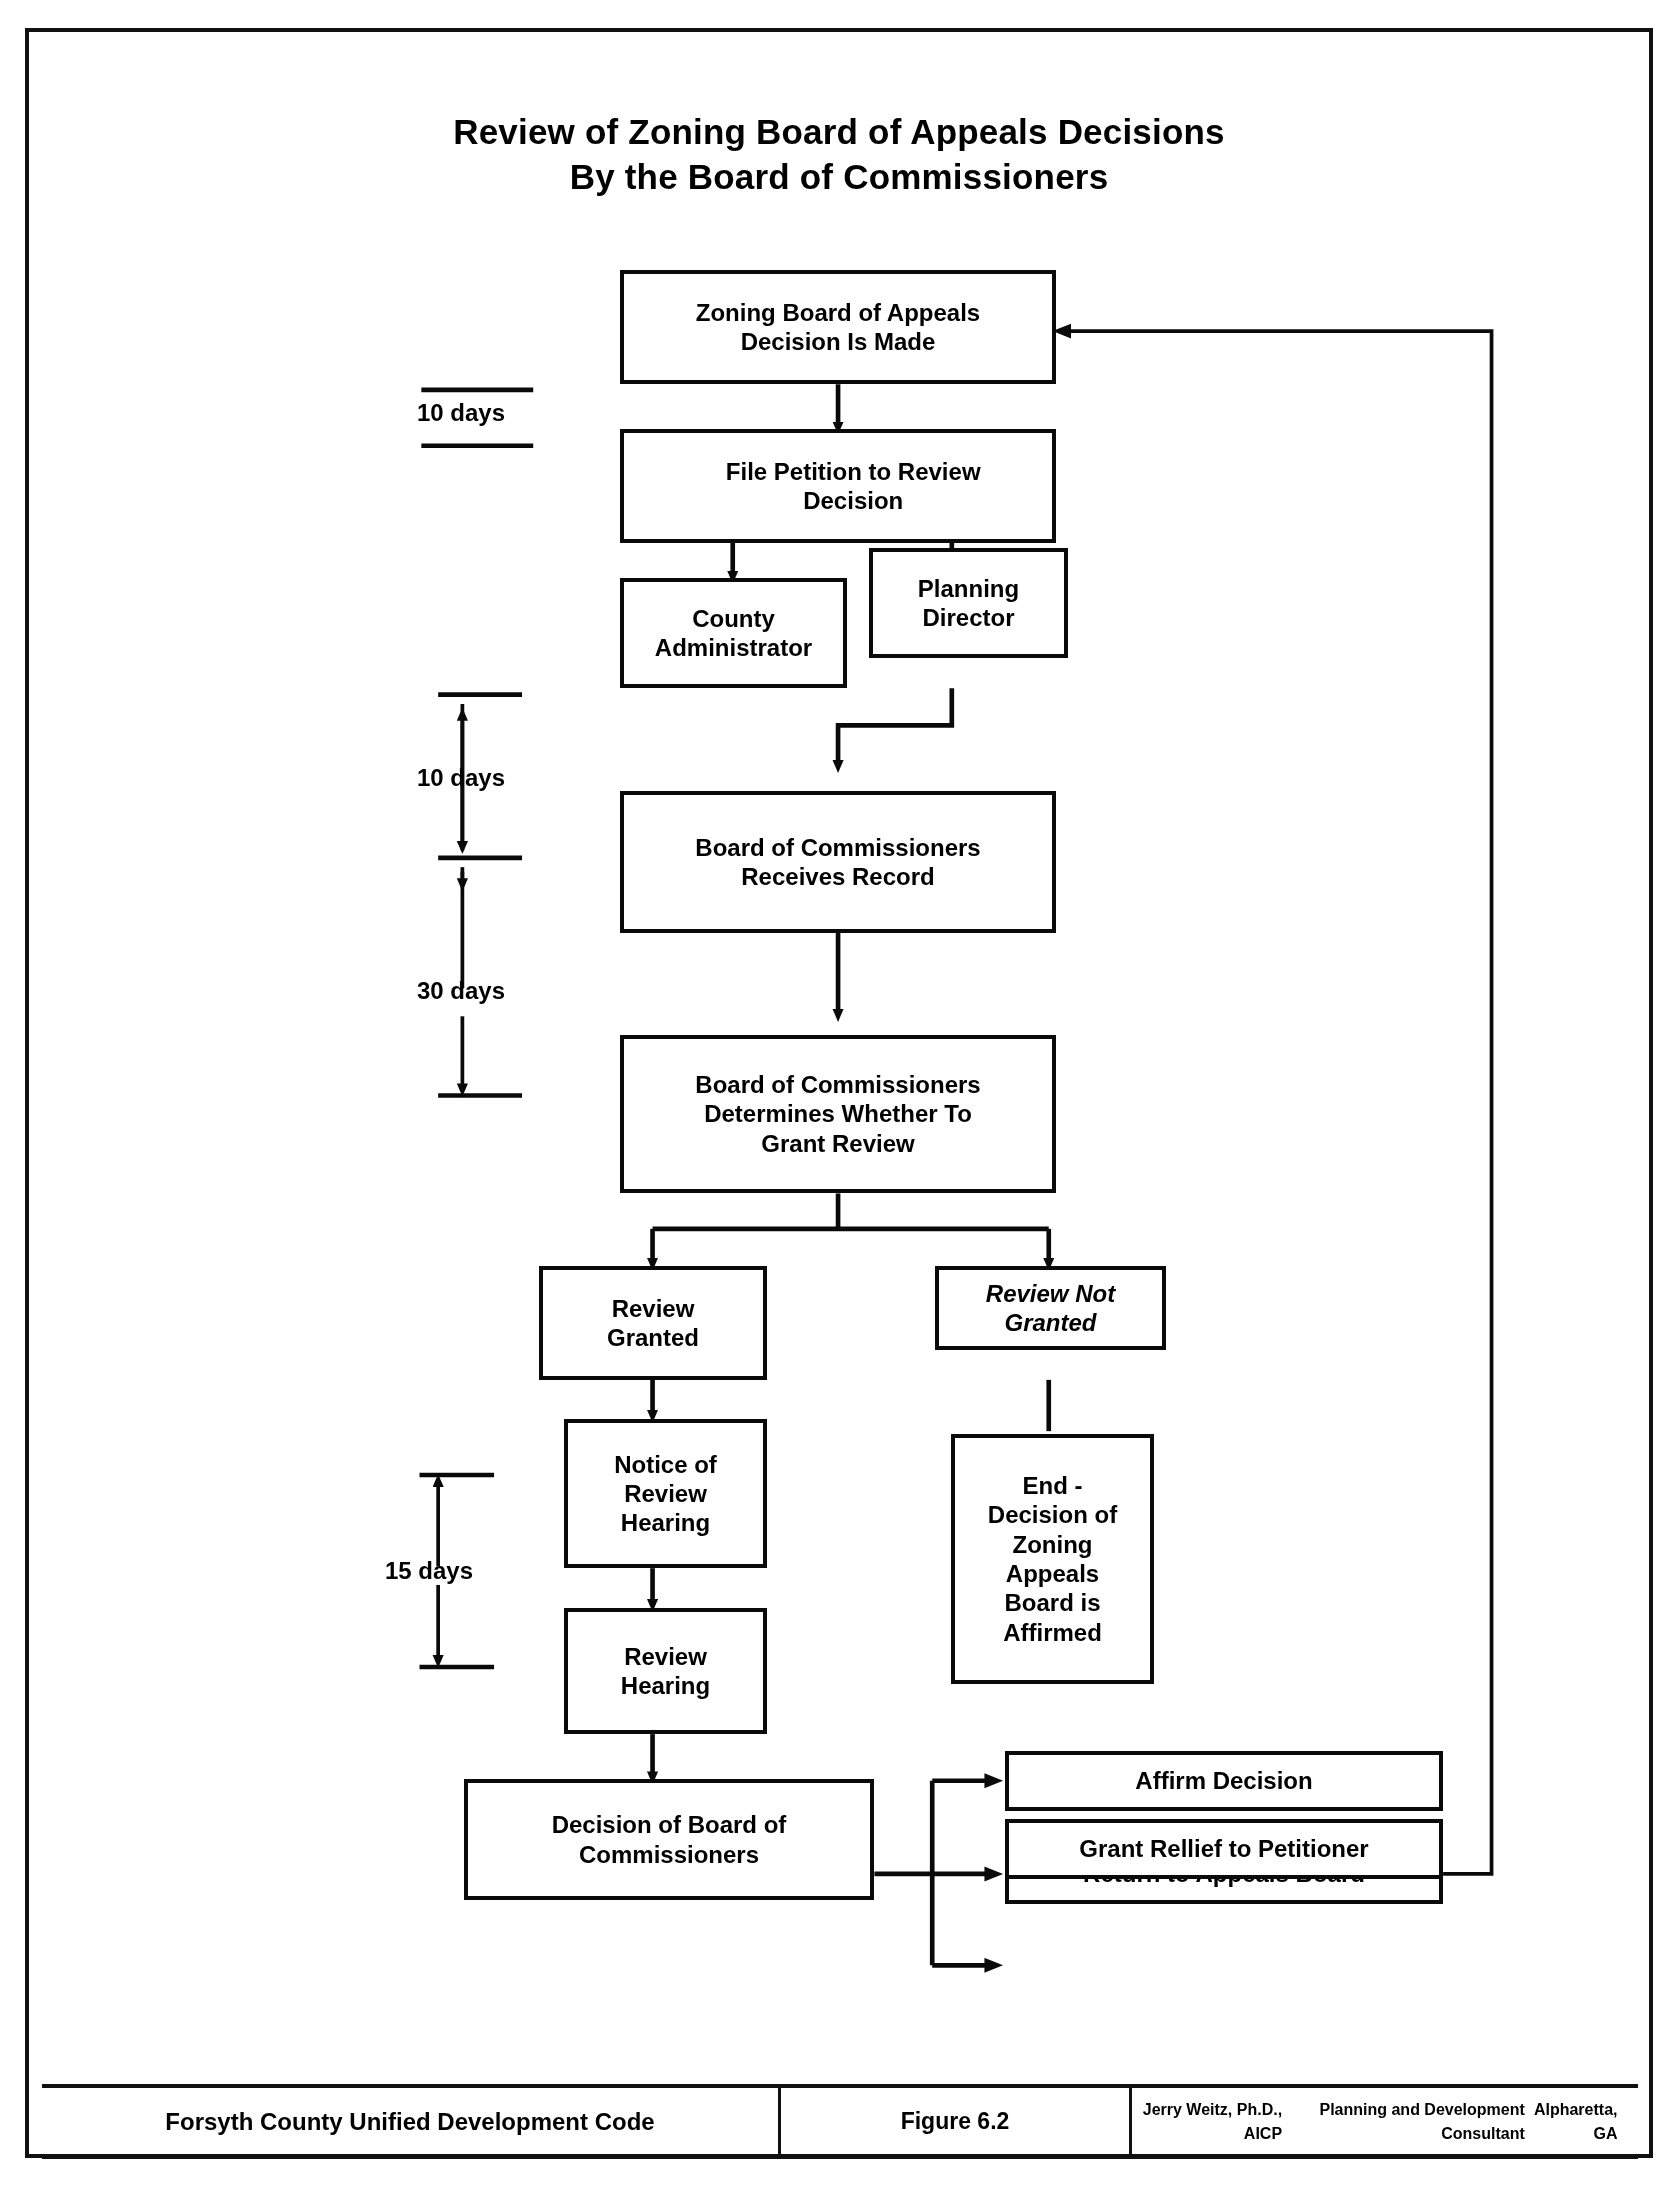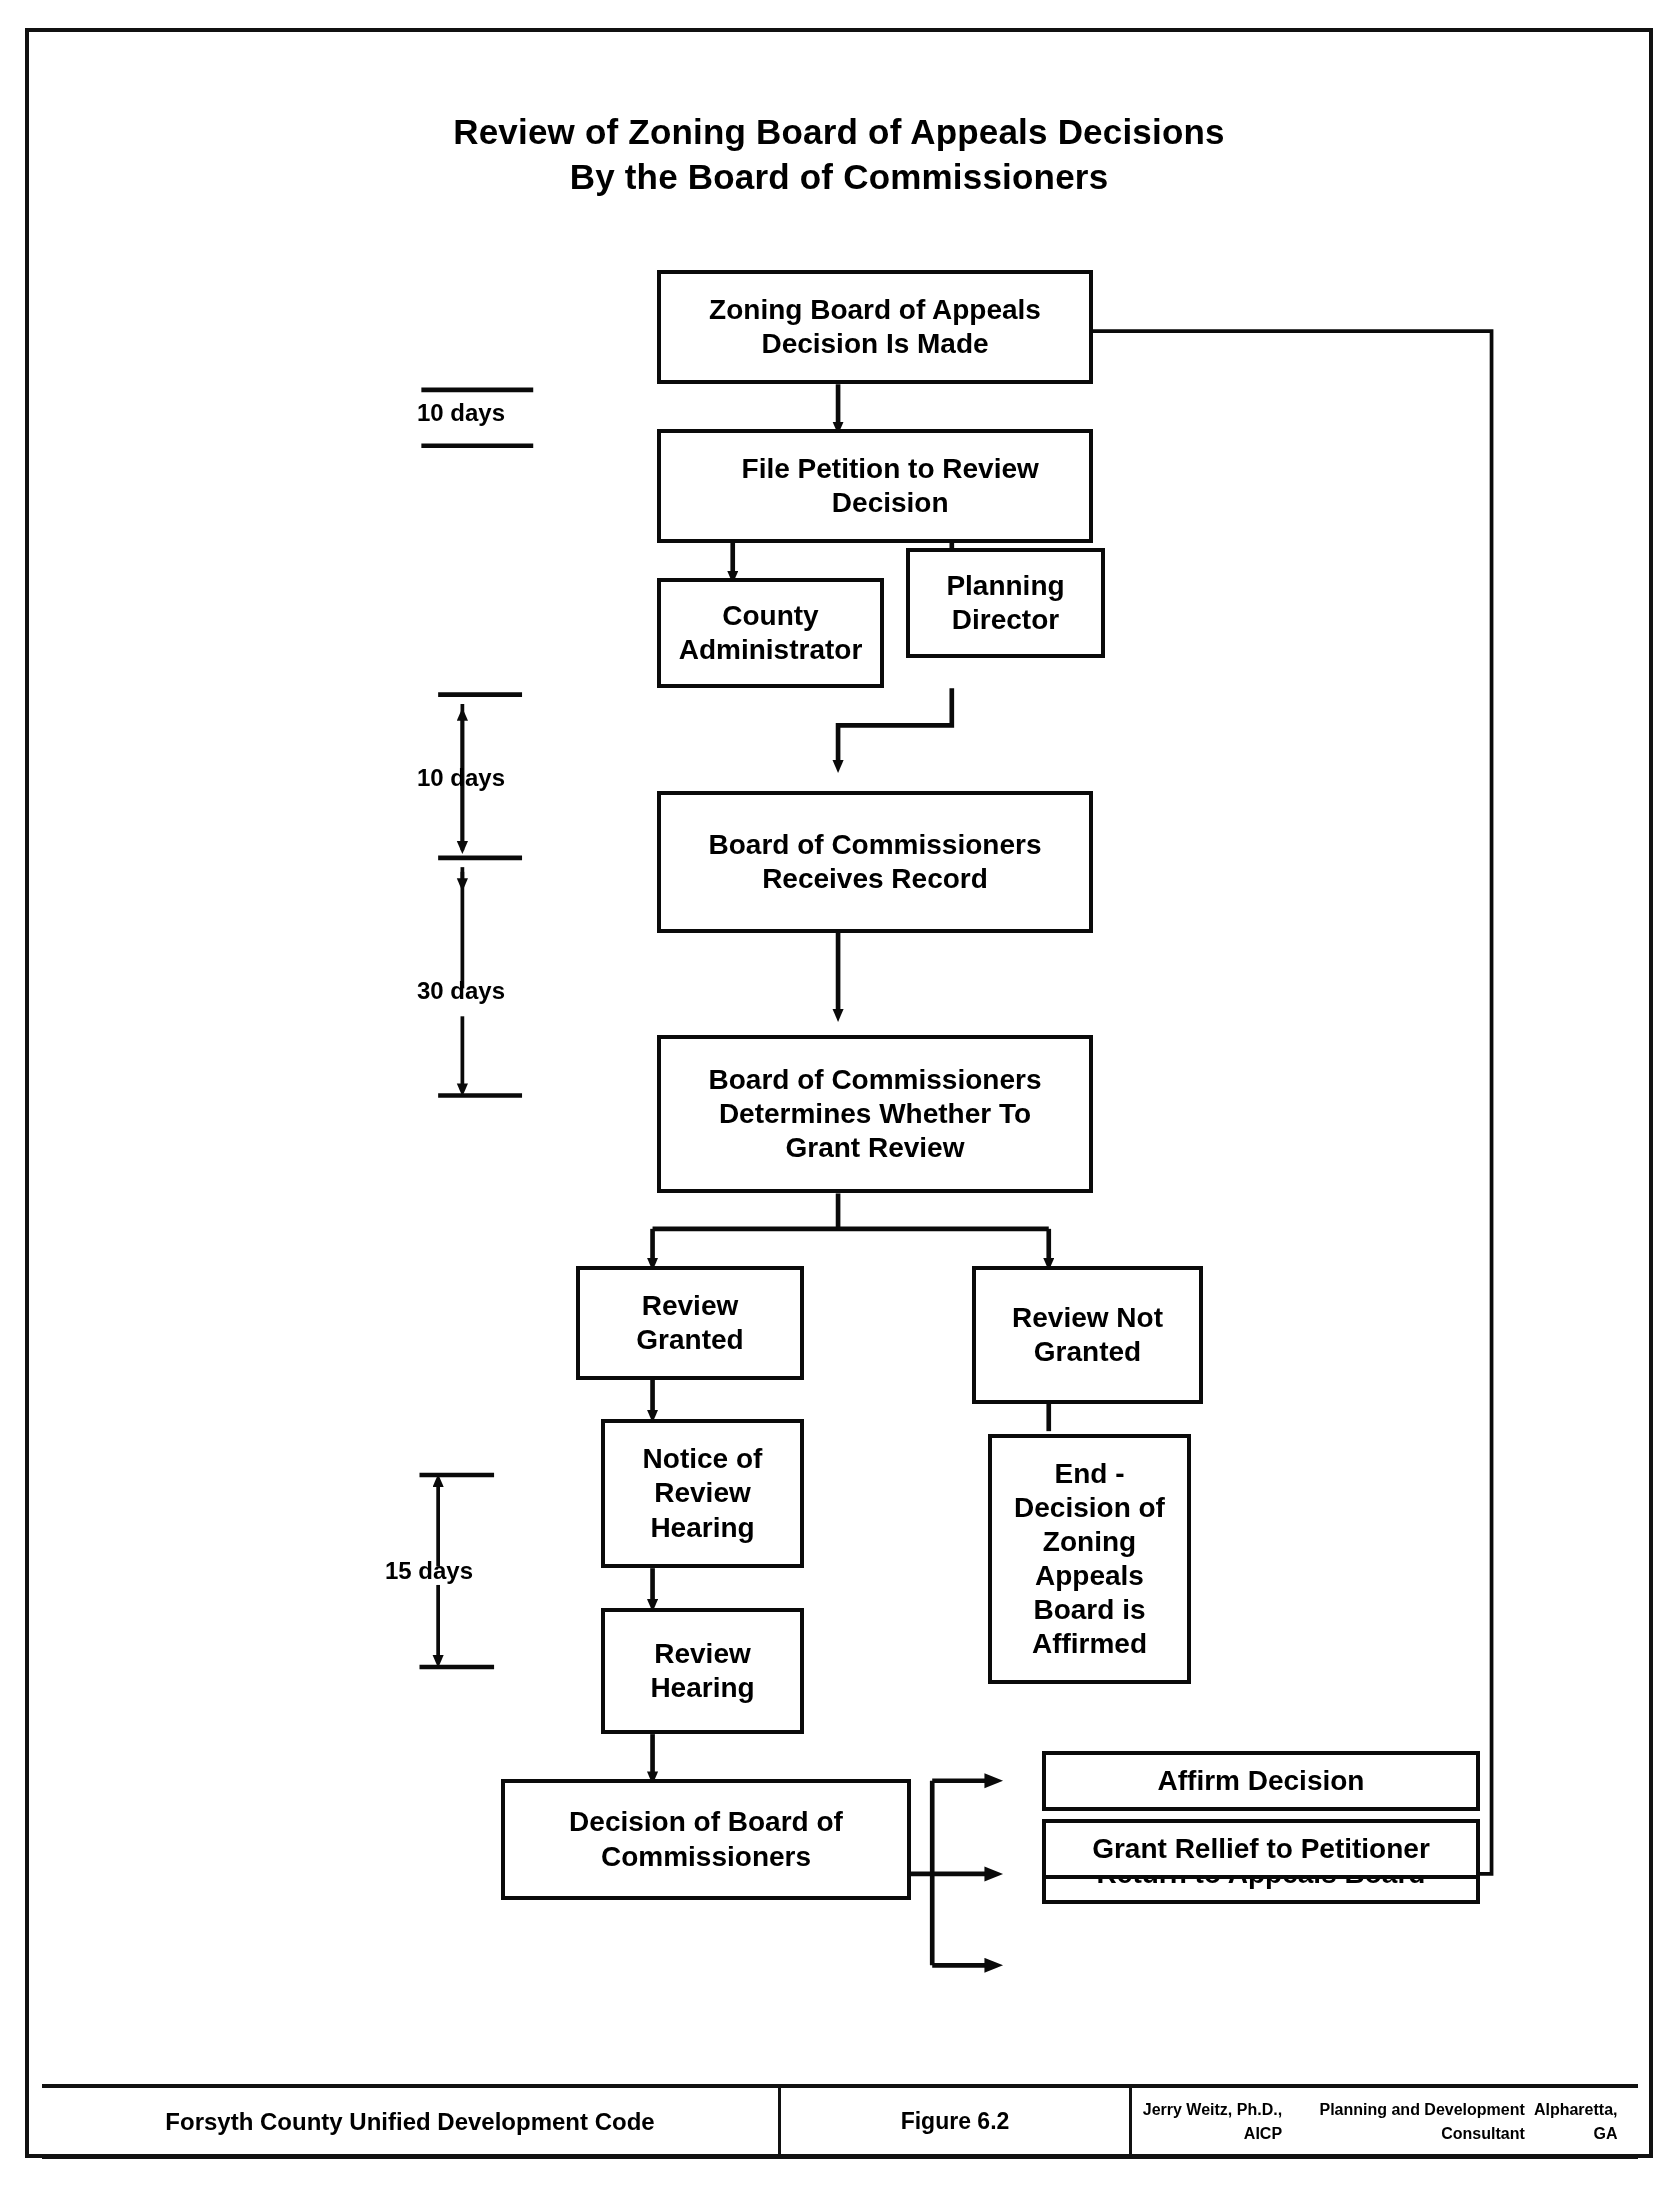--- a/index.html
+++ b/index.html
@@ -17,21 +17,21 @@
   }
   .title .l2{display:block;}
 
   
   .node{
     position:absolute;box-sizing:border-box;background:#fff;
     border:4.7px solid #0a0a0a;
     display:flex;align-items:center;justify-content:center;text-align:center;
     font-weight:bold;line-height:1.22;padding:1.9px 5.6px;
   }
-  .node.n24{font-size:28px;margin-left:37px;}
+  .node.n24{font-size:24px;}
 
   
   .dimlabel{
     position:absolute;font-size:24px;font-weight:bold;white-space:nowrap;
   }
 
   
   #wires{position:absolute;left:0;top:0;width:1678px;height:2206px;pointer-events:none;}
 
   
@@ -177,21 +177,21 @@
     </div>
   </div>
 
   <div class="node n24" style="left:539px;top:1266px;width:228px;height:114px;">
     <div>
       <span>Review</span><br>
       <span>Granted</span>
     </div>
   </div>
 
-  <div class="node n24" style="left:935px;top:1266px;width:231px;height:138px;">
+  <div class="node n24" style="left:935px;top:1266px;width:231px;height:84px;font-style:italic;">
     <div>
       <span>Review Not</span><br>
       <span>Granted</span>
     </div>
   </div>
 
   <div class="node n24" style="left:564px;top:1419px;width:203px;height:149px;">
     <div>
       <span>Notice of</span><br>
       <span>Review</span><br>

